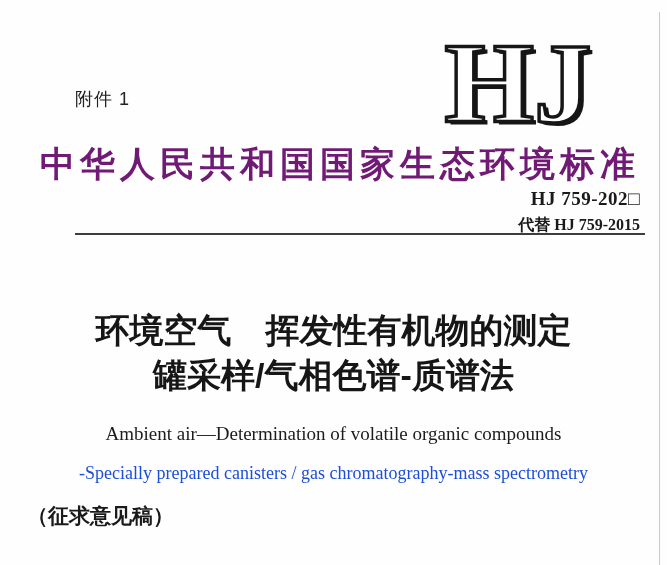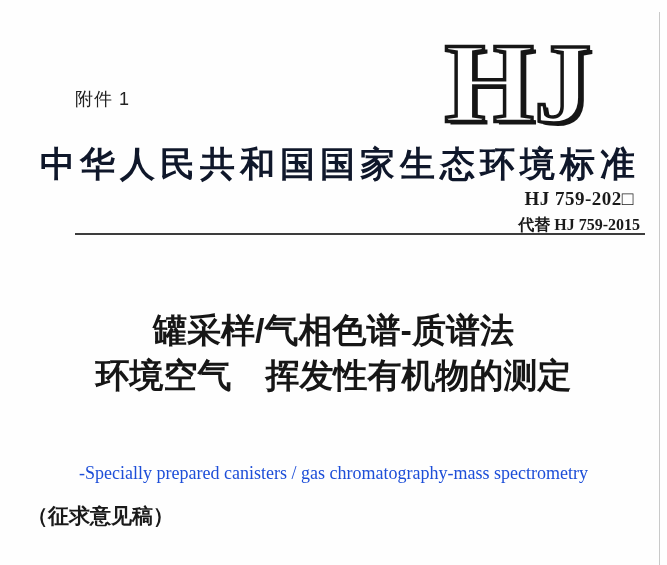--- a/index.html
+++ b/index.html
@@ -44,34 +44,33 @@
   .main-title {
     position: absolute;
     left: 40px;
     right: 27px;
     top: 141px;
     text-align: center;
     font-size: 35px;
     font-weight: 700;
     letter-spacing: 5px;
     white-space: nowrap;
-    color: #0f172a;
+    color: #701a75;
   }
   .std-block {
     position: absolute;
     right: 27px;
     top: 187px;
     text-align: right;
     line-height: 1.25;
   }
   .std-number {
     font-size: 19px;
     font-weight: 600;
     letter-spacing: 0.5px;
-    text-align: center;
   }
   .std-replaces {
     font-size: 16px;
     font-weight: 600;
     margin-top: 4px;
     text-align: right;
   }
   .rule {
     position: absolute;
     left: 75px;
@@ -141,22 +140,23 @@
   <div class="main-title">中华人民共和国国家生态环境标准</div>
 
   <div class="std-block">
     <div class="std-number">HJ 759-202□</div>
     <div class="std-replaces">代替 HJ 759-2015</div>
   </div>
 
   <div class="rule"></div>
 
   <div class="doc-title">
+    <div>环境空气　挥发性有机物的测定</div>
     <div>罐采样/气相色谱-质谱法</div>
-    <div>环境空气　挥发性有机物的测定</div>
   </div>
 
+  <div class="en-title-1">Ambient air—Determination of volatile organic compounds</div>
 
   <div class="en-title-2">-Specially prepared canisters / gas chromatography-mass spectrometry</div>
 
   <div class="draft">（征求意见稿）</div>
 
 </div>
 
 </body></html>

